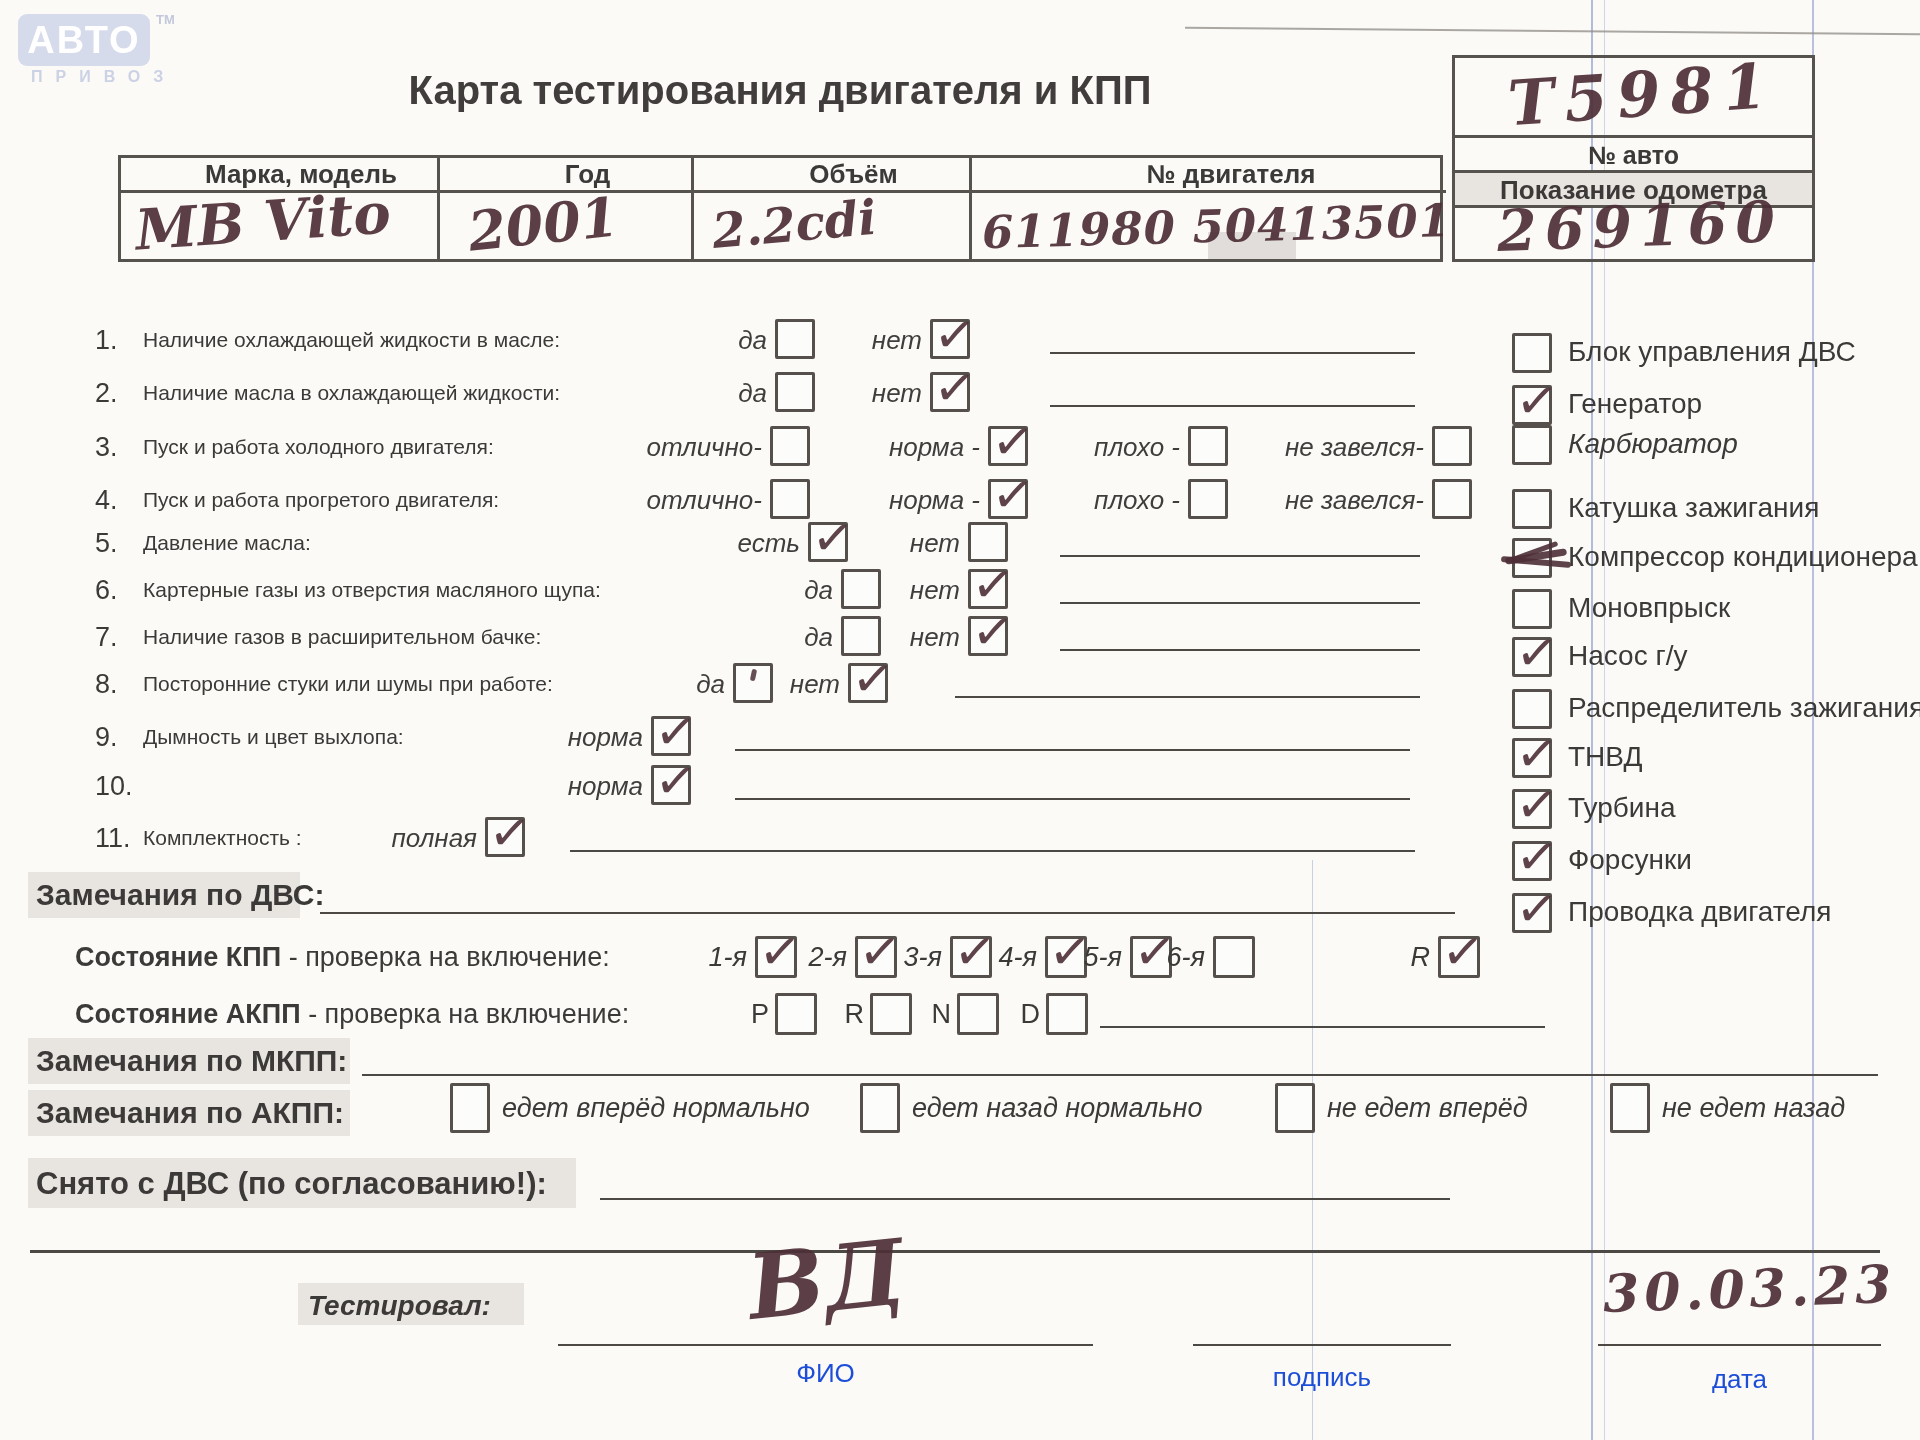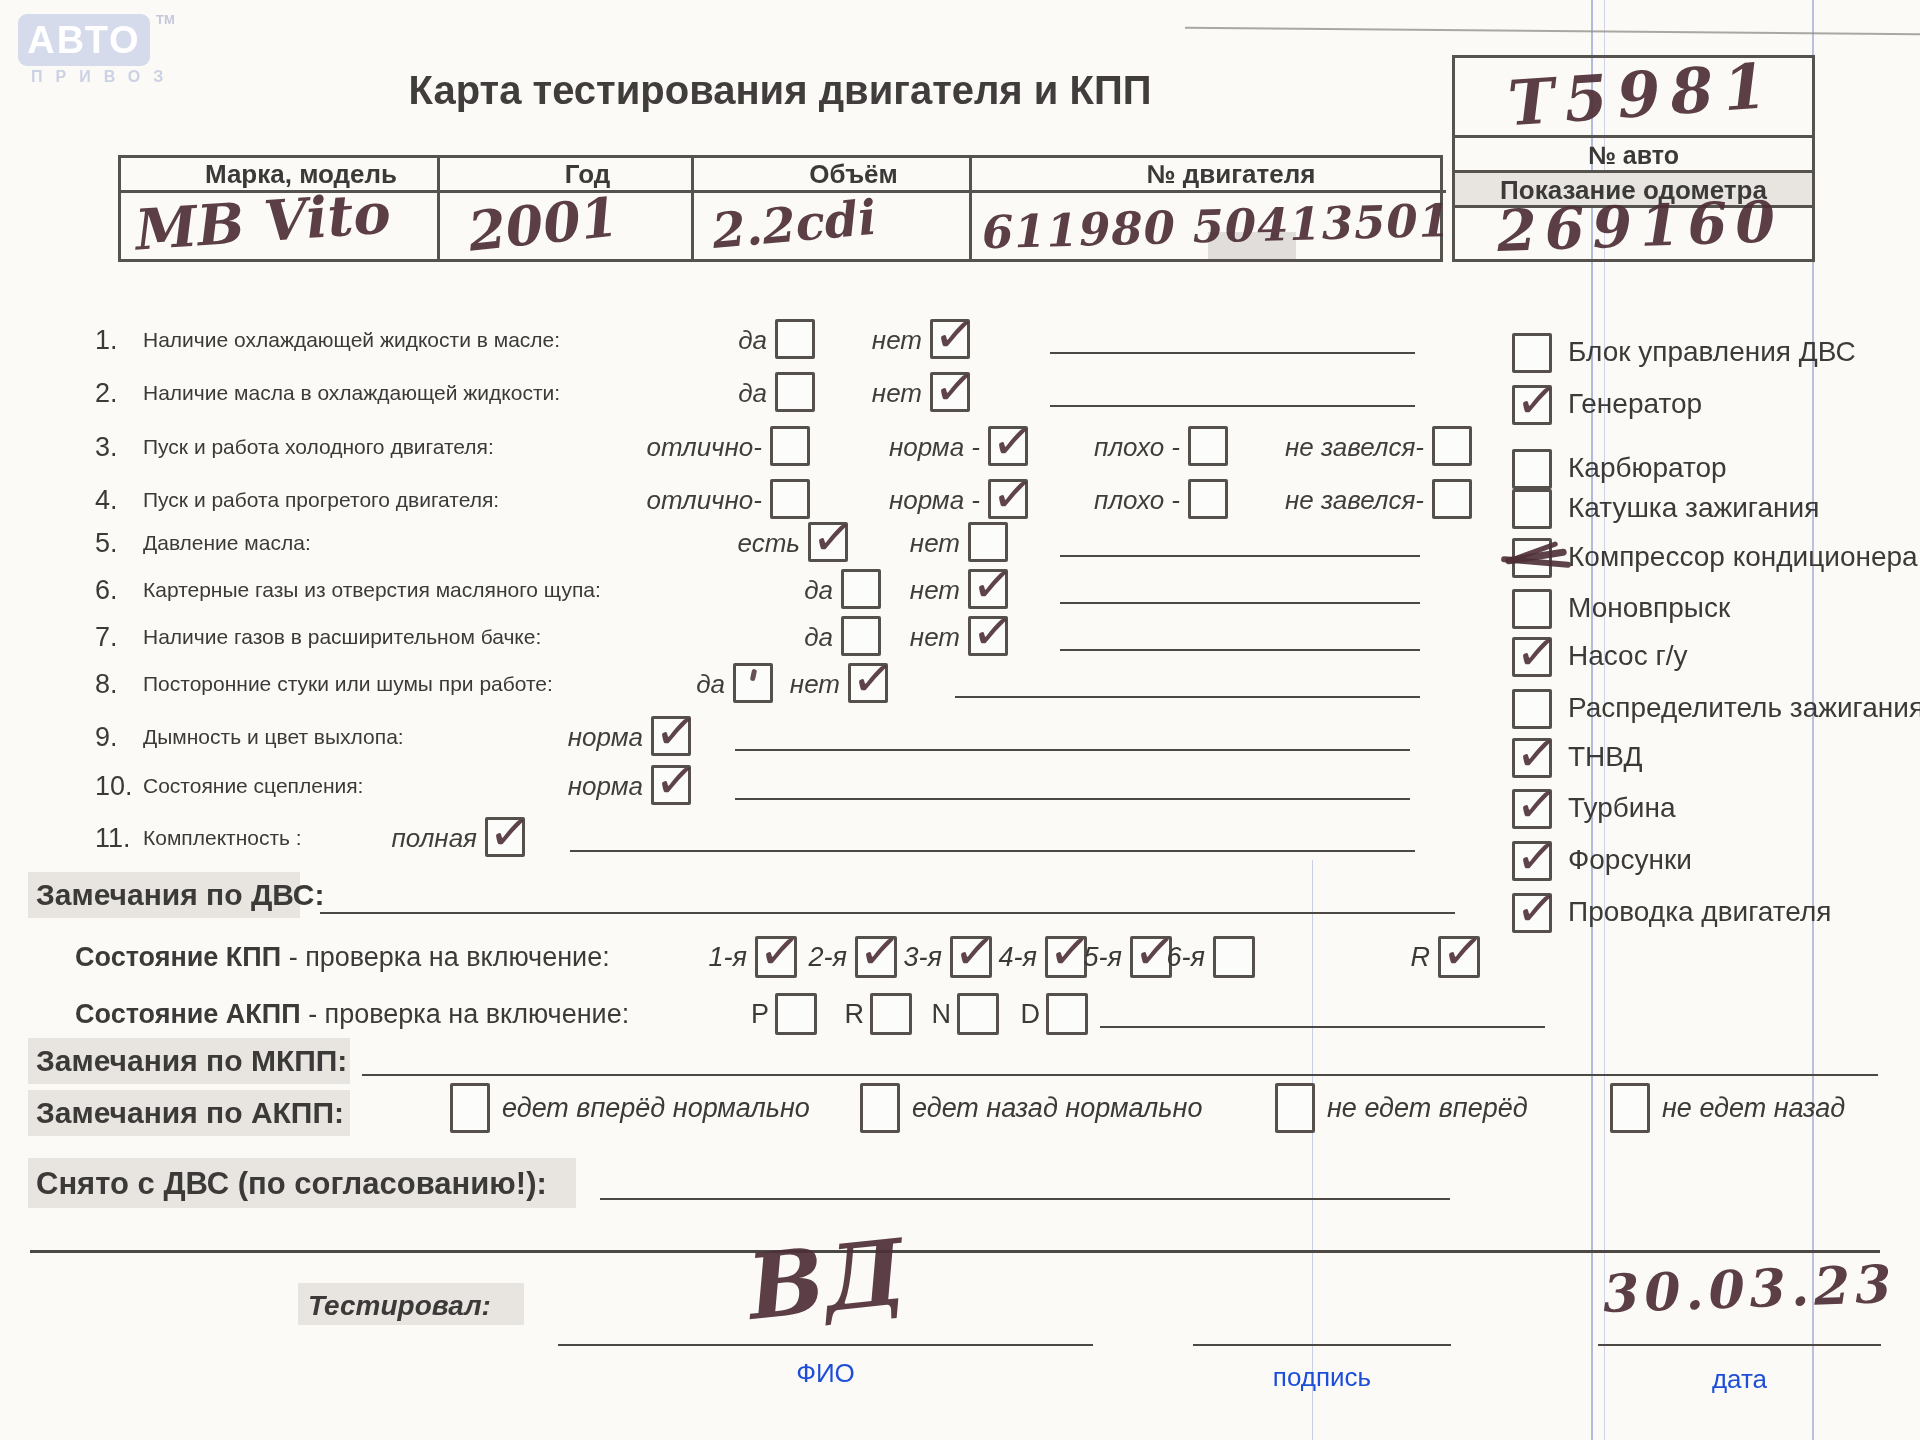--- a/index.html
+++ b/index.html
@@ -143,21 +143,21 @@
       <div class="kitem" style="top: 332px;">
         <div class="cbox"></div>
         <div class="klabel">Блок управления ДВС</div>
       </div>
       <div class="kitem" style="top: 384px;">
         <div class="cbox">
           <div class="tick">✓</div>
         </div>
         <div class="klabel">Генератор</div>
       </div>
-      <div class="kitem" style="top: 448px;">
+      <div class="kitem" style="top: 424px; font-style: italic;">
         <div class="cbox"></div>
         <div class="klabel">Карбюратор</div>
       </div>
       <div class="kitem" style="top: 488px;">
         <div class="cbox"></div>
         <div class="klabel">Катушка зажигания</div>
       </div>
       <div class="kitem" style="top: 537px;">
         <div class="cbox">
           <div class="scr s1"></div>
@@ -349,21 +349,20 @@
         <div class="opt" style="left: 651px;">
           <div class="olabel">норма</div>
           <div class="cbox">
             <div class="tick">✓</div>
           </div>
         </div>
         <div class="uline" style="left: 735px; width: 675px;"></div>
       </div>
       <div class="crow" style="top: 764px;">
         <div class="cnum">10.</div>
-        <div class="clabel">Состояние сцепления:</div>
         <div class="opt" style="left: 651px;">
           <div class="olabel">норма</div>
           <div class="cbox">
             <div class="tick">✓</div>
           </div>
         </div>
         <div class="uline" style="left: 735px; width: 675px;"></div>
       </div>
       <div class="crow" style="top: 816px;">
         <div class="cnum">11.</div>

